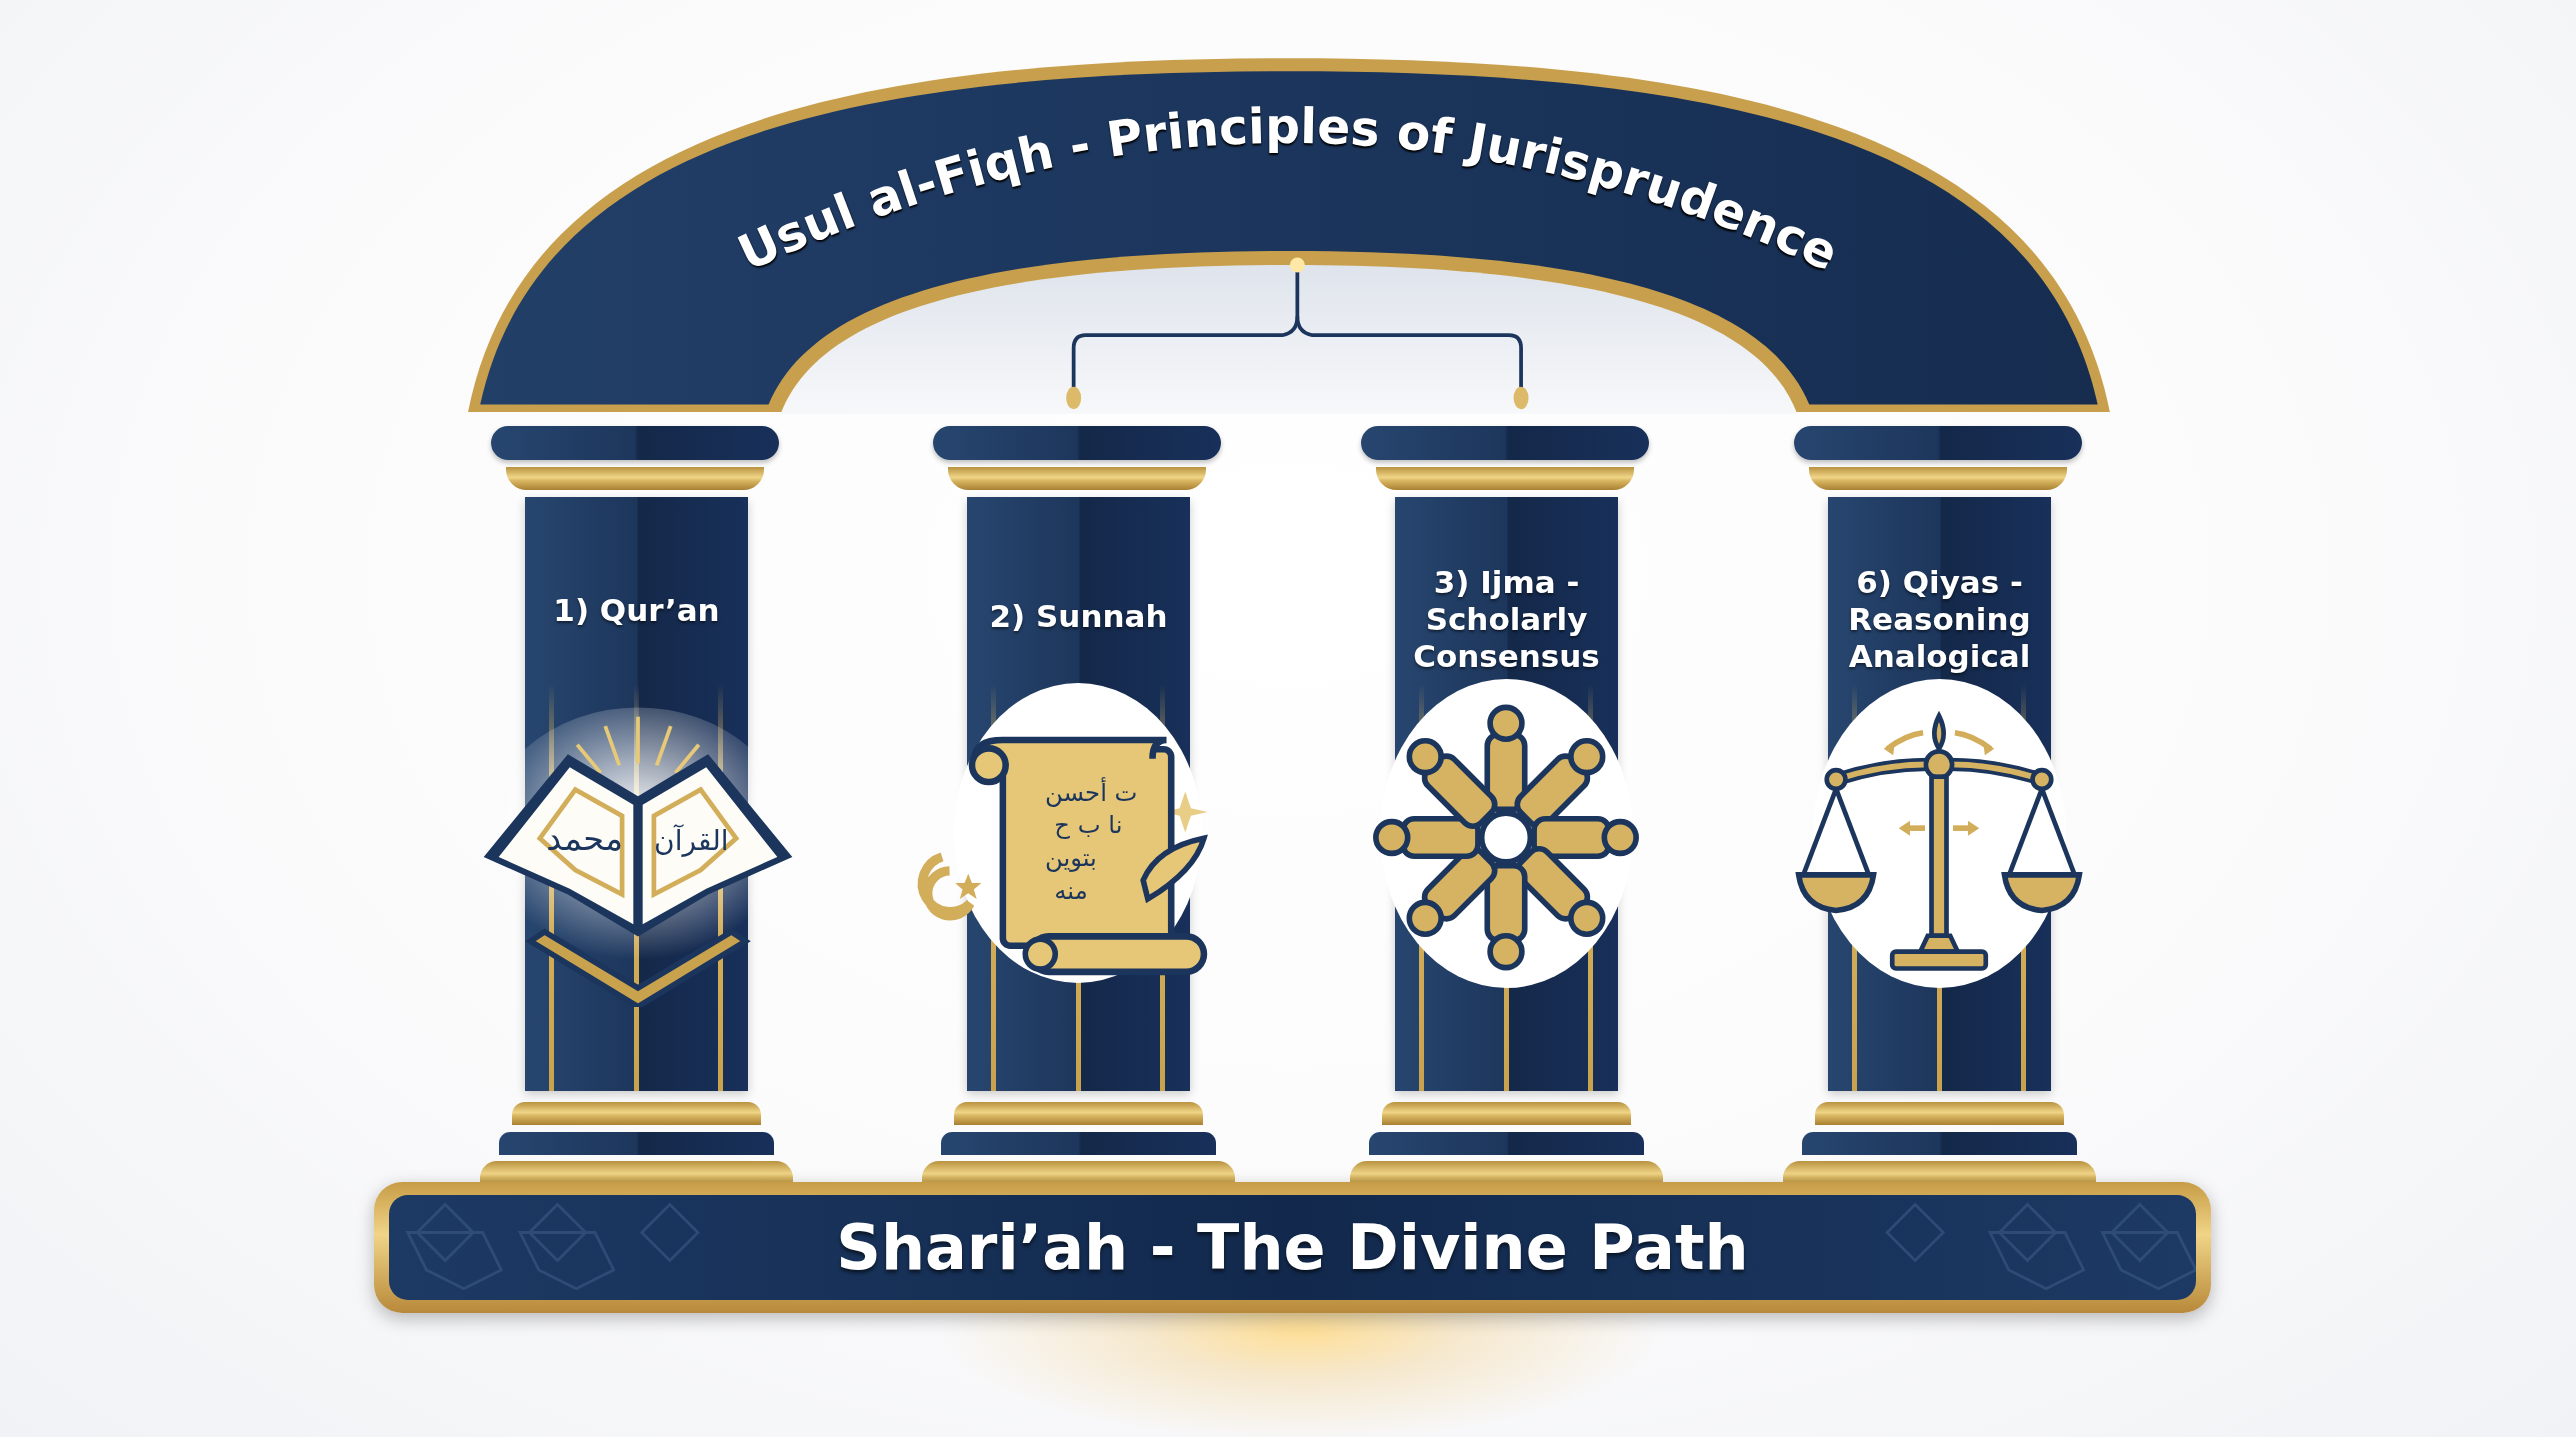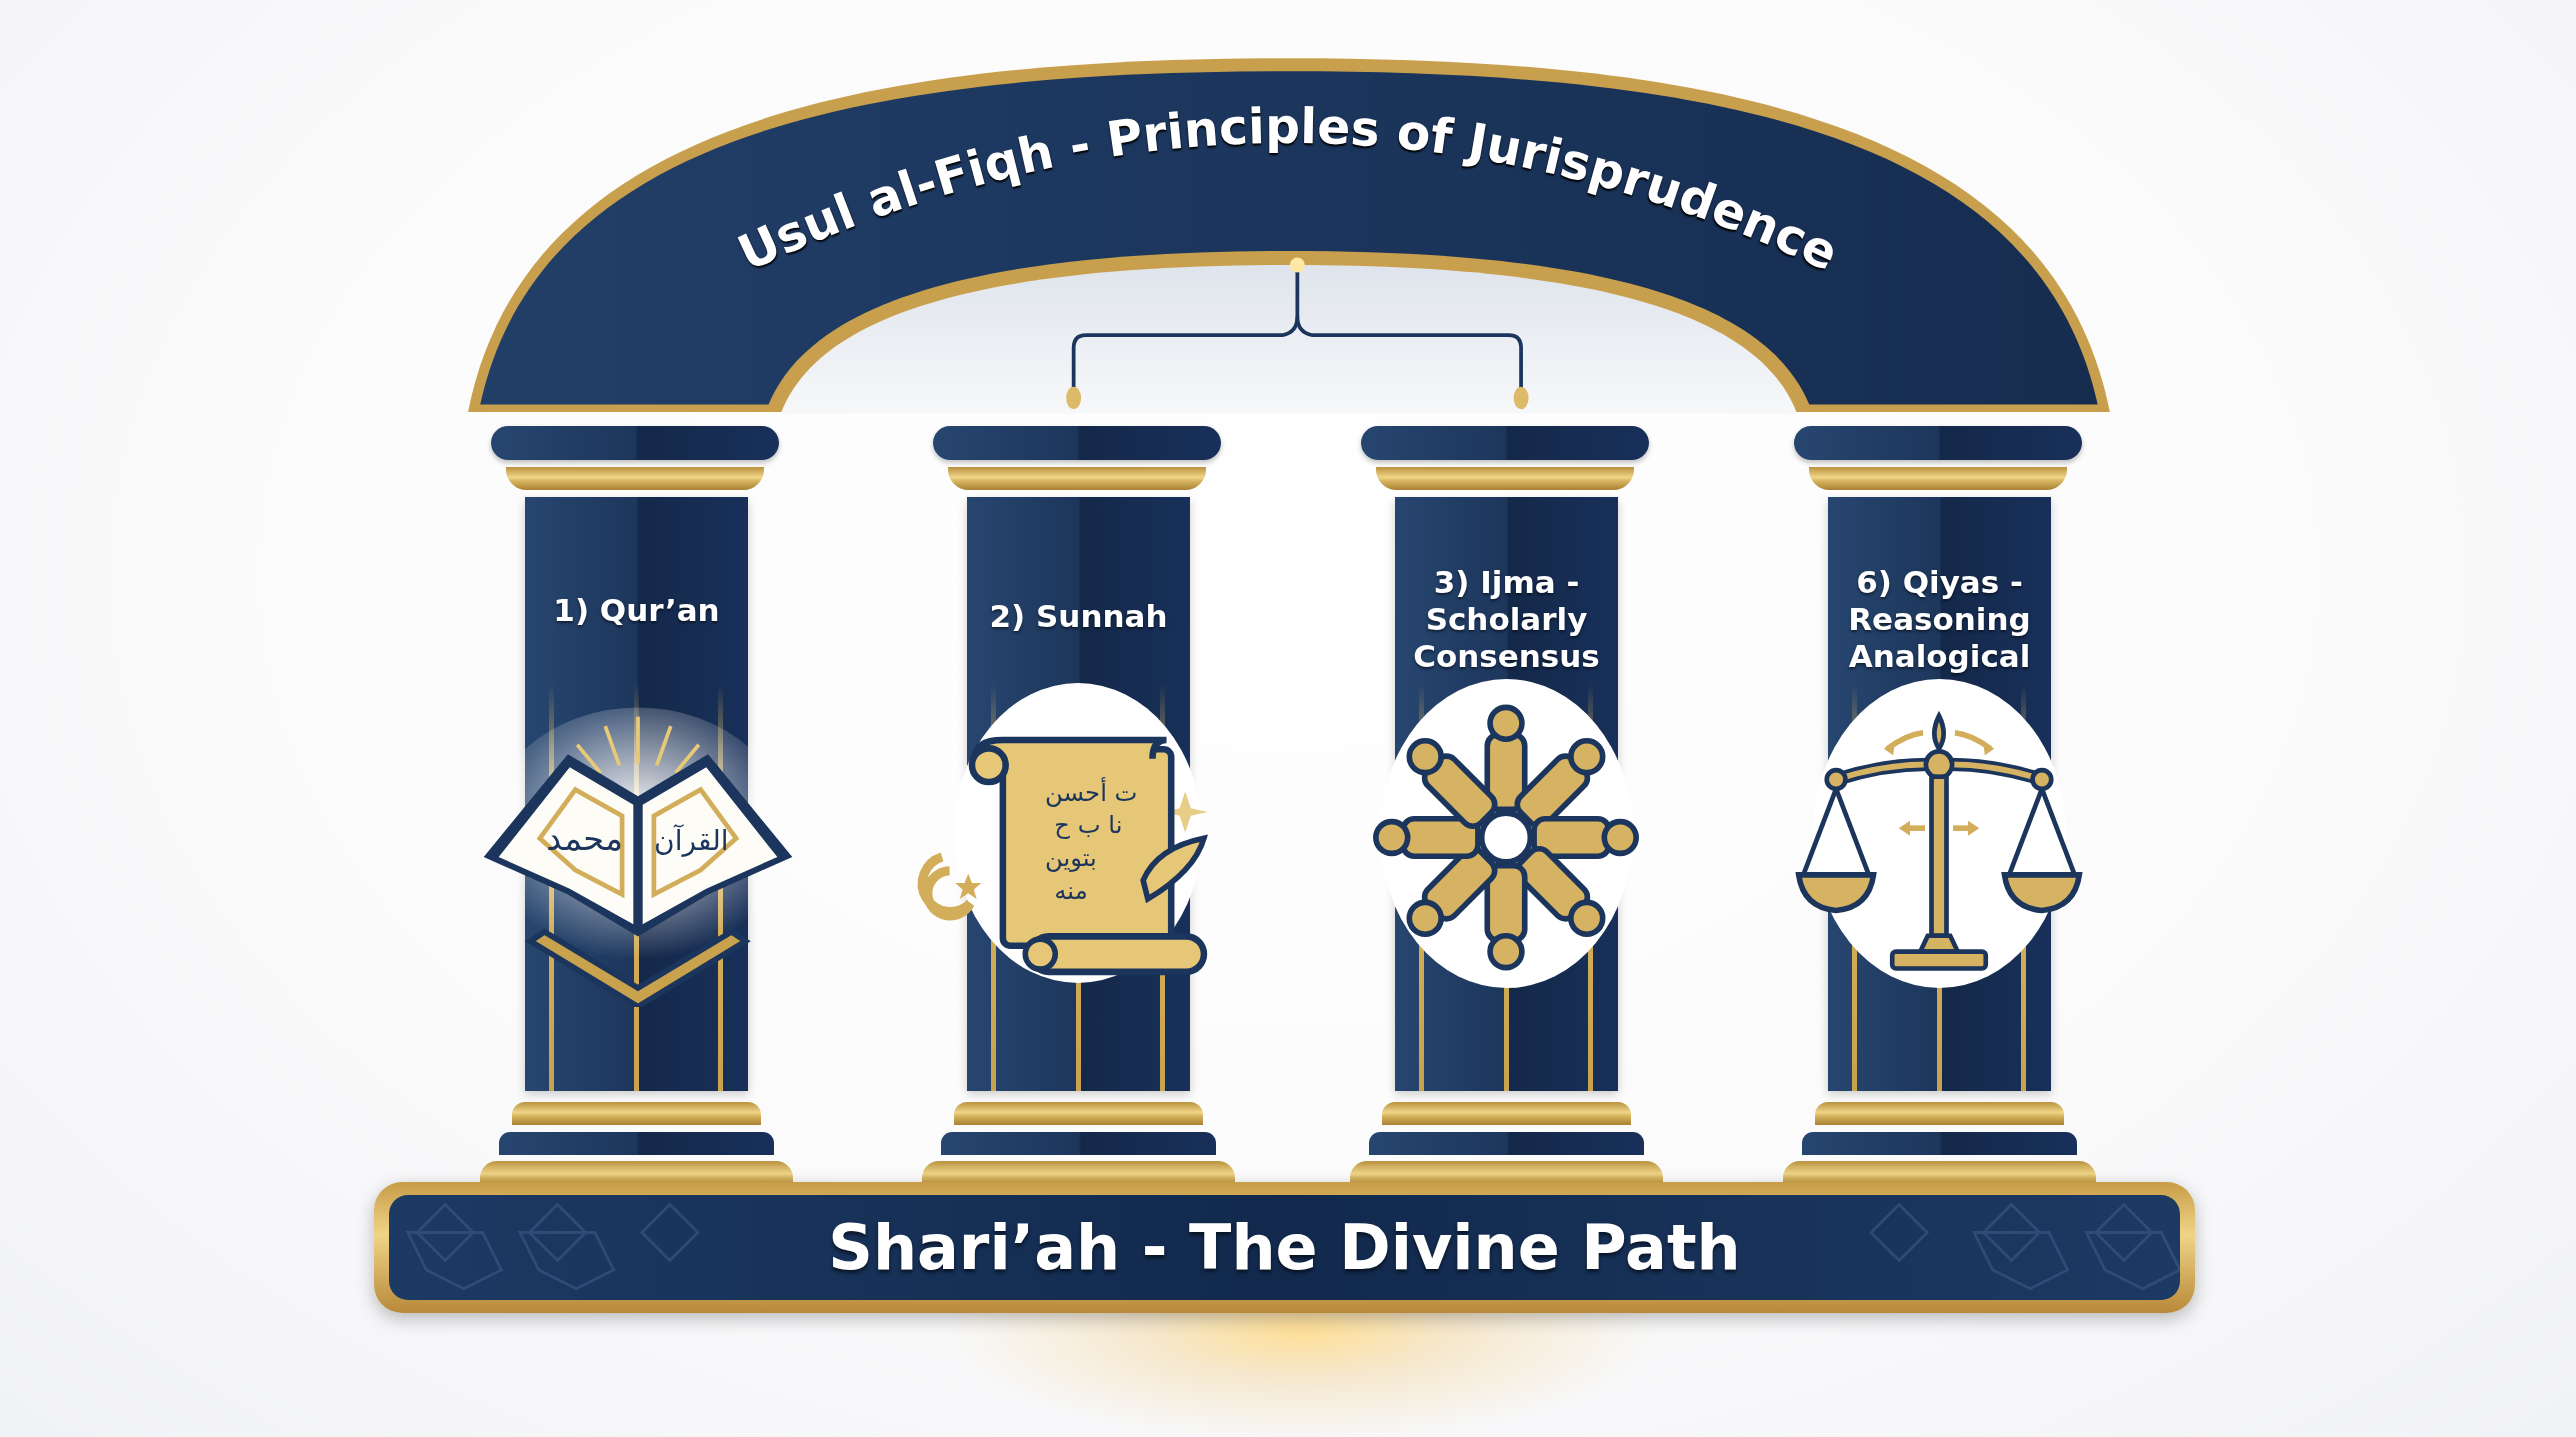--- a/index.html
+++ b/index.html
@@ -7,21 +7,21 @@
   .bg{position:absolute;inset:0;background:radial-gradient(ellipse at 50% 40%,#ffffff 0%,#fbfbfc 55%,#f1f2f5 100%);}
   .abs{position:absolute;}
   .navy{background:linear-gradient(90deg,#27466f 0%,#1d365c 50%,#142849 51%,#18305a 100%);}
   .gold{background:linear-gradient(180deg,#b8923f 0%,#f0d587 45%,#d8b661 60%,#a98032 100%);}
   .cap{border-radius:26px;box-shadow:0 2.8px 5.6px rgba(0,0,0,.25);}
   .band{border-radius:0 0 20.6px 20.6px;}
   .shaft{box-shadow:0 3.7px 9.4px rgba(0,0,0,.2);}
   .flute{position:absolute;top:187px;bottom:0;width:4.7px;background:linear-gradient(180deg,rgba(217,181,95,0) 0%,#d9b55f 30%,#c9a24d 100%);}
   .label{position:absolute;left:0;right:0;text-align:center;color:#ffffff;font-weight:bold;font-size:31px;line-height:37px;text-shadow:0 1.9px 2.8px rgba(0,0,0,.5);}
   .medallion{position:absolute;border-radius:50%;background:#ffffff;}
-  .banner{position:absolute;left:374px;top:1182px;width:1821px;height:131px;border-radius:28px;background:linear-gradient(180deg,#c79c46,#f0d487 40%,#b8893a);box-shadow:0 5.6px 17px rgba(0,0,0,.25);}
+  .banner{position:absolute;left:374px;top:1182px;width:1821px;height:131px;border-radius:28px;background:linear-gradient(180deg,#c79c46,#f0d487 40%,#b8893a);box-shadow:0 5.6px 17px rgba(0,0,0,.25);padding-left:16px;}
   .banner-inner{position:absolute;left:15px;top:13px;right:15px;bottom:13px;border-radius:19px;background:linear-gradient(90deg,#1d3a64 0%,#12294d 50%,#1d3a64 100%);overflow:hidden;}
   .banner-title{position:absolute;left:0;right:0;top:0;bottom:0;display:flex;align-items:center;justify-content:center;color:#ffffff;font-weight:bold;font-size:62px;text-shadow:0 2.8px 3.7px rgba(0,0,0,.55);}
   .glow{position:absolute;left:936px;top:1292px;width:730px;height:150px;background:radial-gradient(ellipse at 50% 25%,rgba(255,220,140,.9) 0%,rgba(240,200,120,.35) 30%,rgba(255,255,255,0) 70%);}
 </style>
 </head>
 <body>
 
 <div class="bg"></div>
 
 <svg class="abs" style="left:0;top:0" width="2576" height="487" viewBox="0 0 2752 520">

